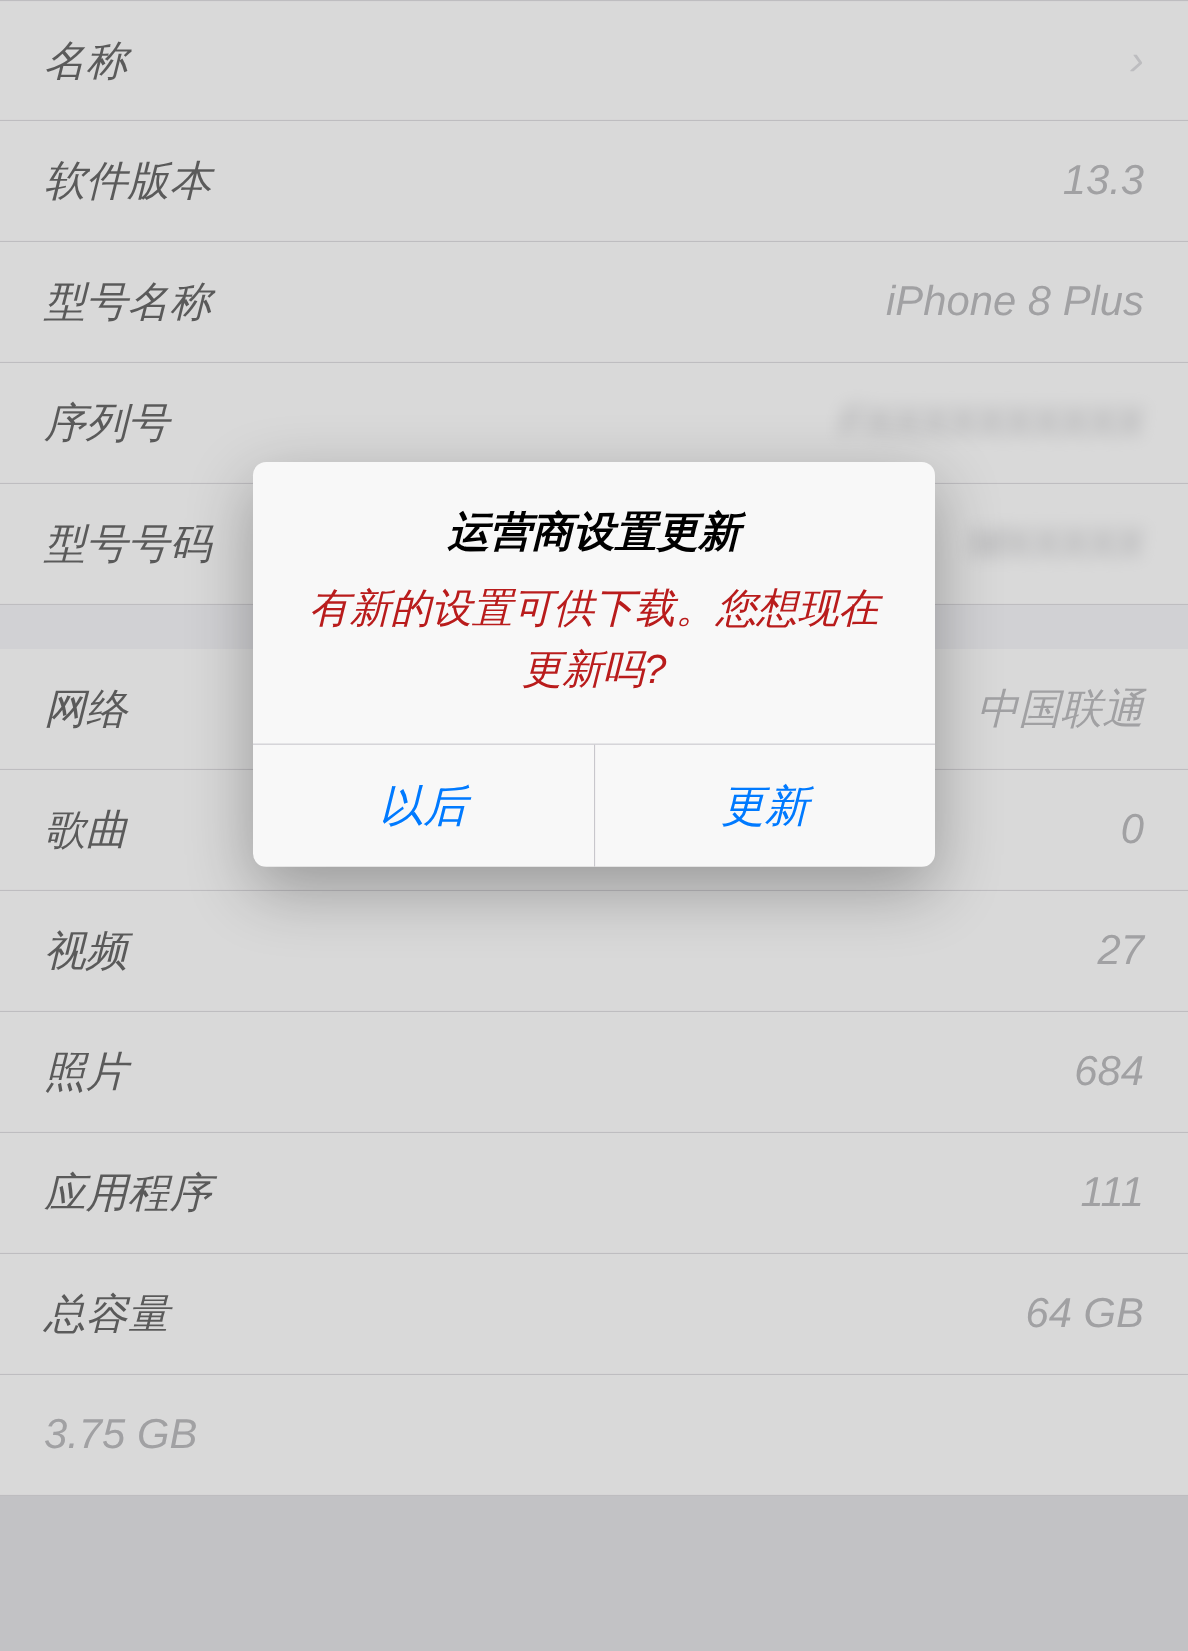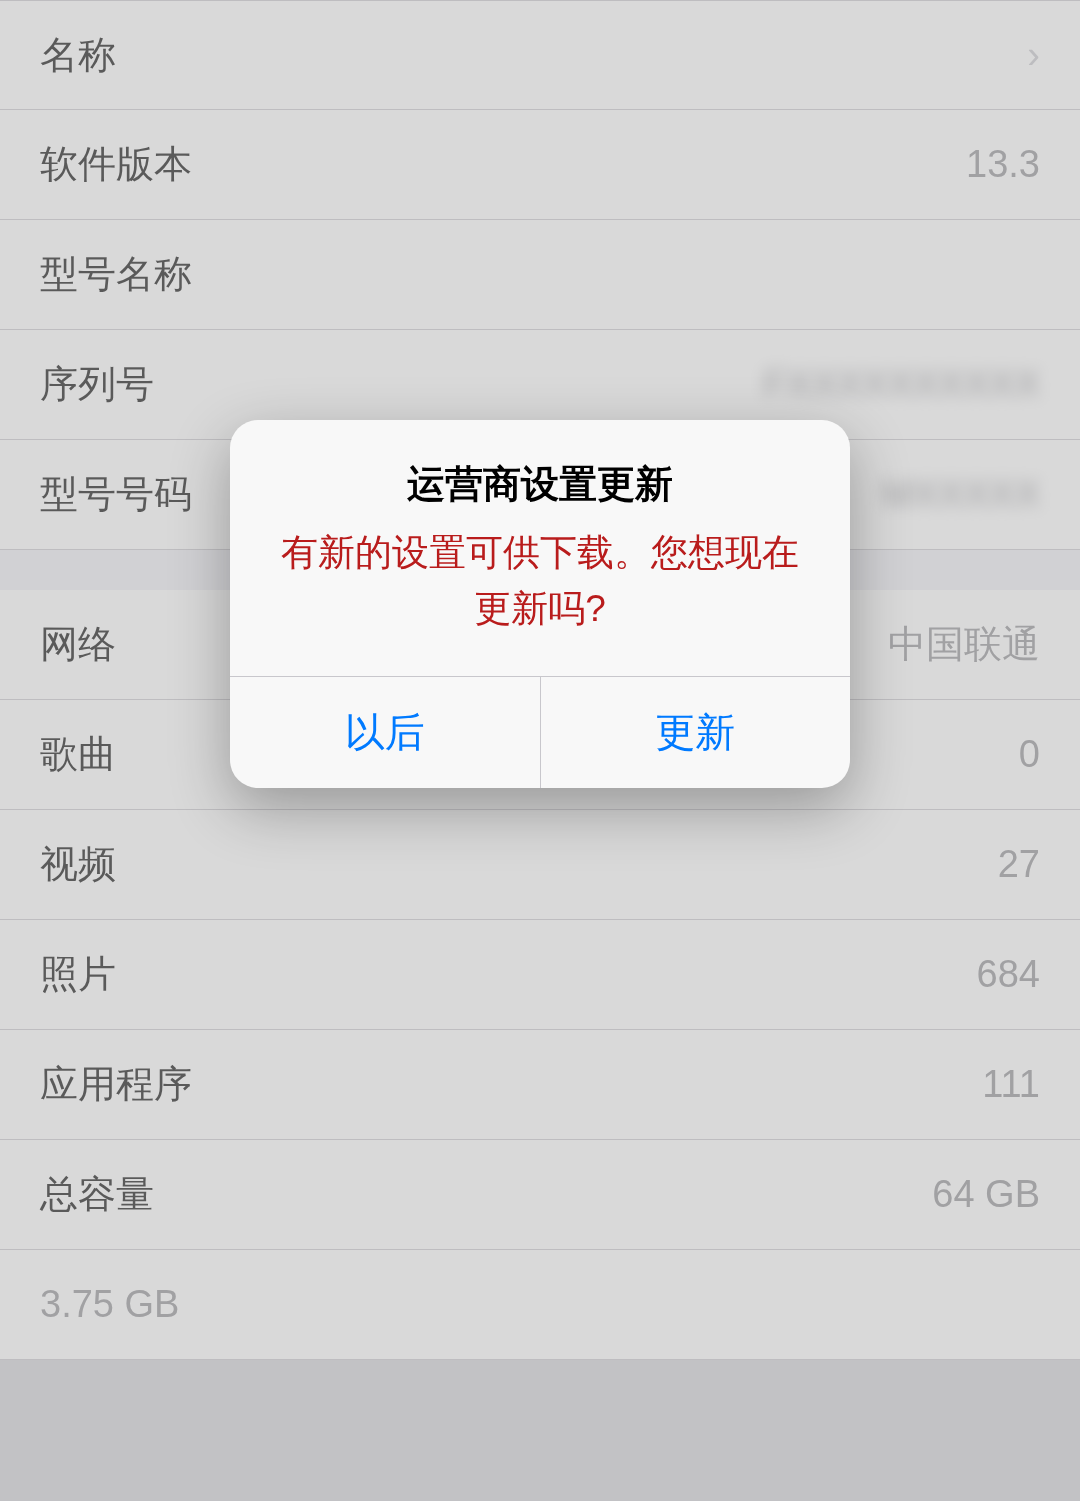--- a/index.html
+++ b/index.html
@@ -1,18 +1,19 @@
 <!DOCTYPE html>
 <html><head>
   <meta charset="utf-8">
   <style>
     * {
       margin: 0;
       padding: 0;
       box-sizing: border-box;
+      font-style: italic;
     }
 
     body {
       width: 1080px;
       height: 1501px;
       background-color: #d1d1d6;
       font-family: -apple-system, 'PingFang SC', 'Helvetica Neue', sans-serif;
       position: relative;
       overflow: hidden;
     }
@@ -79,21 +80,21 @@
       background-color: rgba(180, 180, 180, 0.5);
       display: flex;
       align-items: center;
       justify-content: center;
       z-index: 100;
     }
 
     .dialog {
       width: 620px;
       background-color: #f8f8f8;
-      border-radius: 28px;
+      border-radius: 12px;
       overflow: hidden;
       box-shadow: 0 20px 60px rgba(0,0,0,0.3);
       position: absolute;
       top: 420px;
       left: 230px;
     }
 
     .dialog-content {
       padding: 40px 40px 10px 40px;
       text-align: center;
@@ -147,20 +148,21 @@
     </span>
   </div>
 
   <div class="settings-row">
     <span class="row-label">软件版本</span>
     <span class="row-value">13.3</span>
   </div>
 
   <div class="settings-row">
     <span class="row-label">型号名称</span>
+    <span class="row-value">iPhone 8 Plus</span>
   </div>
 
   <div class="settings-row">
     <span class="row-label">序列号</span>
     <span class="row-value blurred-value">FXXXXXXXXXX</span>
   </div>
 
   <div class="settings-row">
     <span class="row-label">型号号码</span>
     <span class="row-value blurred-value">MXXXXX</span>

